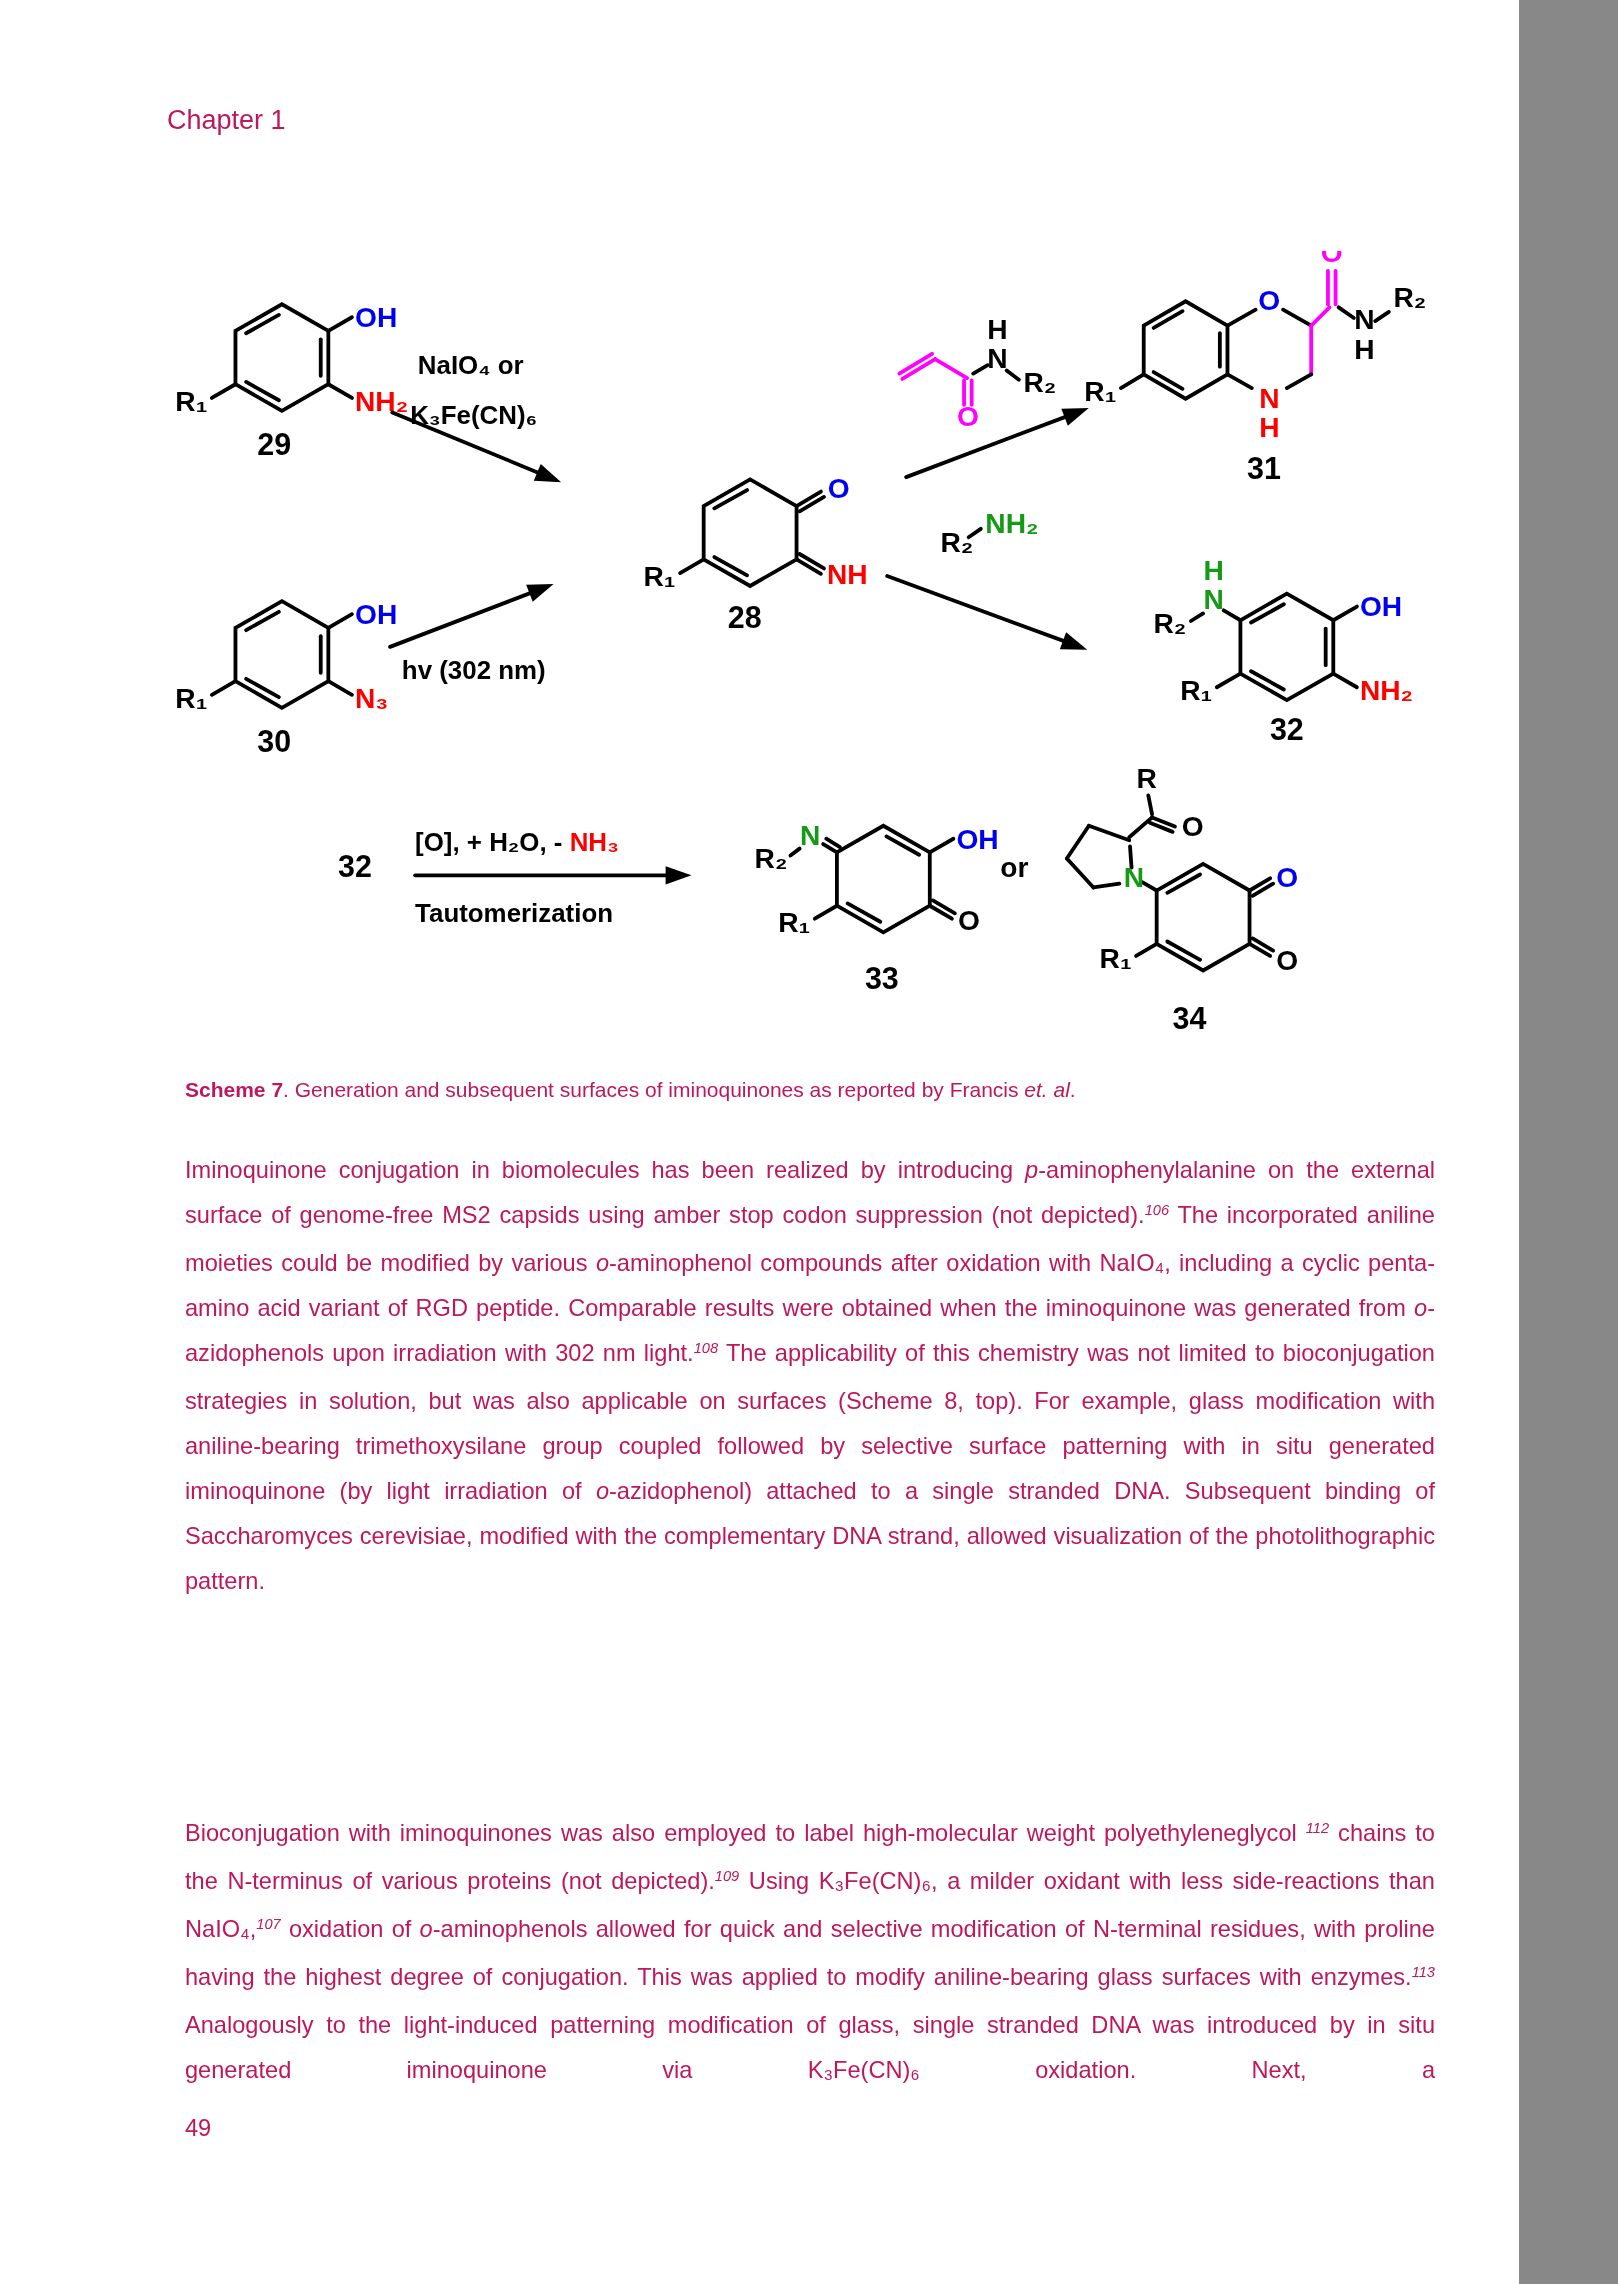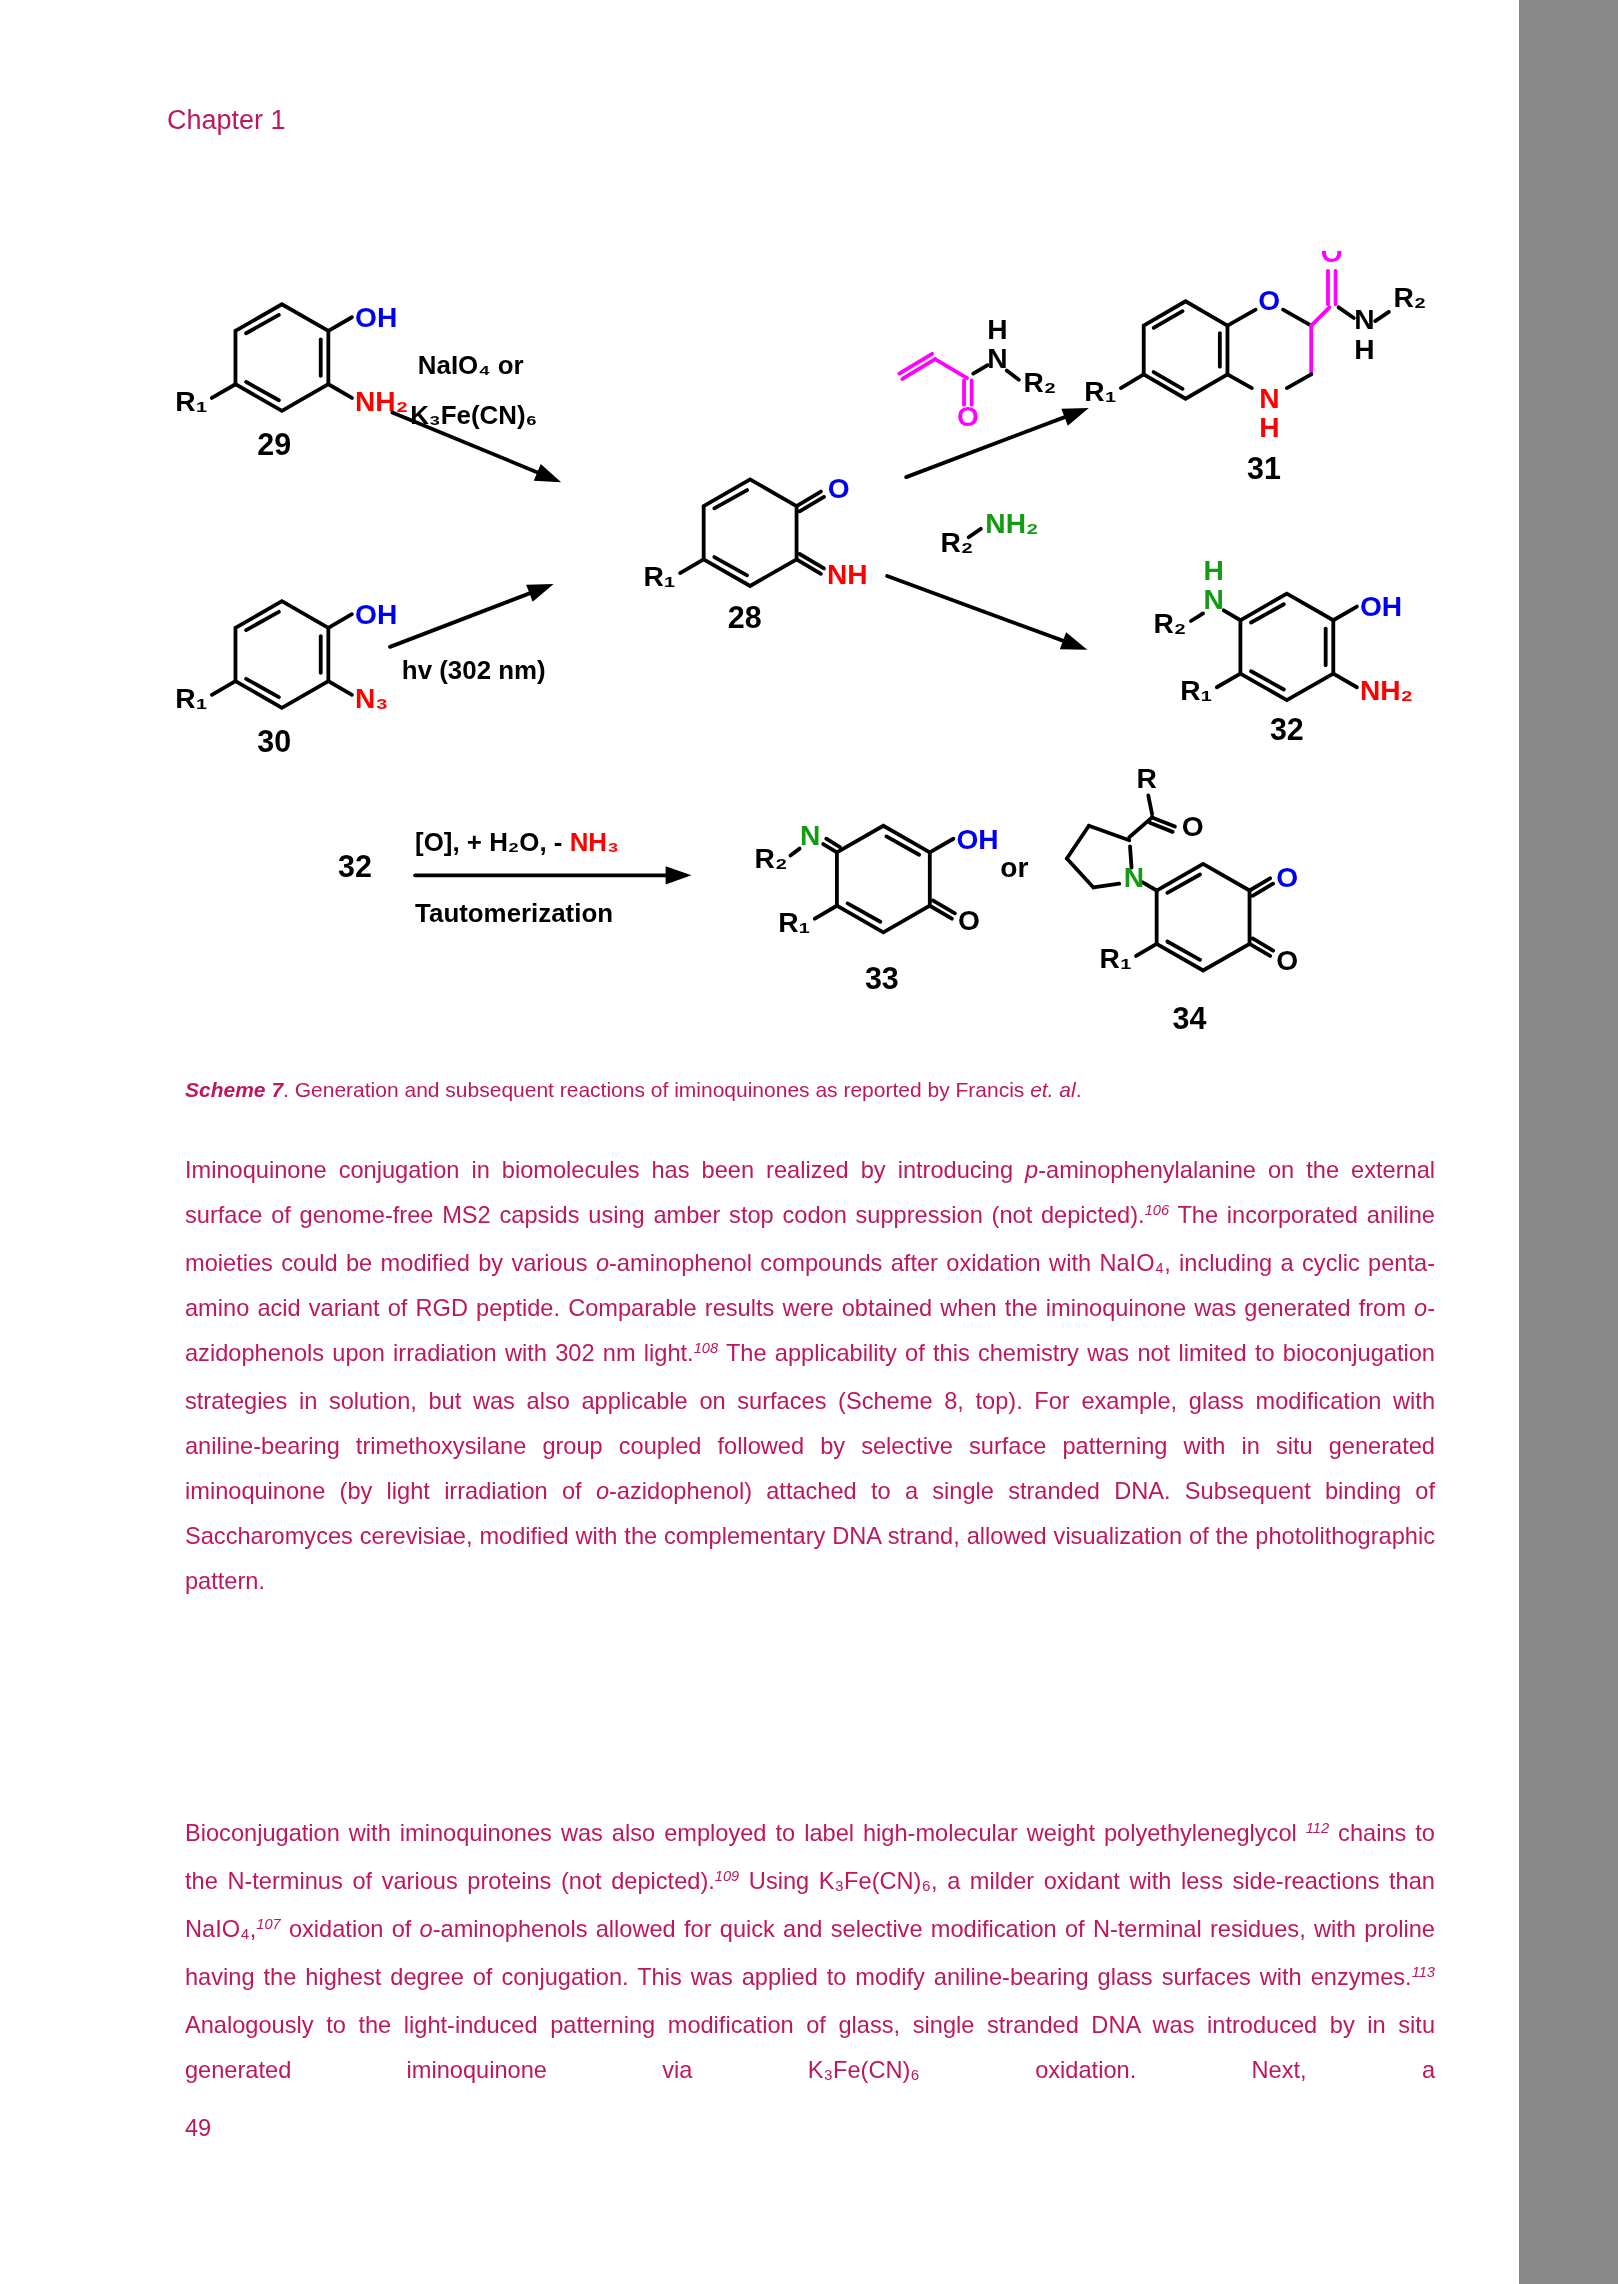--- a/index.html
+++ b/index.html
@@ -5,21 +5,21 @@
   html,body{margin:0;padding:0;background:#888;}
   .page{position:relative;width:1519px;height:2284px;background:#ffffff;
         font-family:"Liberation Sans","DejaVu Sans",sans-serif;color:#be185d;overflow:hidden;}
   .header{position:absolute;left:167px;top:105px;font-size:27px;}
   .pagenum{position:absolute;left:185px;top:2115px;font-size:23.6px;}
   .caption{position:absolute;left:185px;top:1075px;width:1250px;font-size:21px;line-height:30px;}
   .para{position:absolute;left:185px;width:1250px;font-size:23.6px;line-height:45px;text-align:justify;}
   #p1{top:1148px;}
   #p2{top:1811px;text-align-last:justify;}
   .seg-i{font-style:italic;}
-  .seg-b{font-weight:bold;font-style:italic;}
+  .seg-b{font-weight:bold;}
   .seg-sup{font-size:62%;font-style:italic;position:relative;top:-0.55em;}
   .scheme-svg{position:absolute;left:0;top:251px;}
   .scheme-svg text{font-family:"Liberation Sans","DejaVu Sans",sans-serif;font-weight:bold;}
   .atom{font-size:37px;} .num{font-size:40px;} .rg{font-size:34px;}
   .tb{fill:#000000;} .tblue{fill:#0000f0;} .tred{fill:#ff0000;}
   .tgreen{fill:#149a14;} .tmag{fill:#ff00ff;}
   .bond{stroke:#000;stroke-width:5;fill:none;stroke-linecap:round;}
   .bondm{stroke:#ff00ff;stroke-width:5;fill:none;stroke-linecap:round;}
   .head{fill:#000;stroke:none;}
 </style>
@@ -239,21 +239,21 @@
       <text class="atom tblue" x="1676" y="1165" text-anchor="start">O</text>
       <text class="atom tb" x="1676" y="1275" text-anchor="start">O</text>
       <text class="atom tb" x="1486" y="1272" text-anchor="end">R₁</text>
       <text class="atom tgreen" x="1489" y="1165" text-anchor="middle">N</text>
       <text class="atom tb" x="1552" y="1098" text-anchor="start">O</text>
       <text class="atom tb" x="1506" y="1035" text-anchor="middle">R</text>
       <text class="num tb" x="1562" y="1352" text-anchor="middle">34</text>
     </g>
   </svg>
 
-  <div class="caption"><span class="seg-b">Scheme 7</span><span>. Generation and subsequent reactions of iminoquinones as reported by Francis </span><span class="seg-i">et. al</span><span>.</span></div>
+  <div class="caption"><span class="seg-b">Scheme 7</span><span>. Generation and subsequent surfaces of iminoquinones as reported by Francis </span><span class="seg-i">et. al</span><span>.</span></div>
 
   <div class="para" id="p1"><span>Iminoquinone conjugation in biomolecules has been realized by introducing </span><span class="seg-i">p</span><span>-aminophenylalanine on the external surface of genome-free MS2 capsids using amber stop codon suppression (not depicted).</span><span class="seg-sup">106</span><span> The incorporated aniline moieties could be modified by various </span><span class="seg-i">o</span><span>-aminophenol compounds after oxidation with NaIO₄, including a cyclic penta-amino acid variant of RGD peptide. Comparable results were obtained when the iminoquinone was generated from </span><span class="seg-i">o</span><span>-azidophenols upon irradiation with 302 nm light.</span><span class="seg-sup">108</span><span> The applicability of this chemistry was not limited to bioconjugation strategies in solution, but was also applicable on surfaces (Scheme 8, top). For example, glass modification with aniline-bearing trimethoxysilane group coupled followed by selective surface patterning with in situ generated iminoquinone (by light irradiation of </span><span class="seg-i">o</span><span>-azidophenol) attached to a single stranded DNA. Subsequent binding of Saccharomyces cerevisiae, modified with the complementary DNA strand, allowed visualization of the photolithographic pattern.</span></div>
 
   <div class="para" id="p2"><span>Bioconjugation with iminoquinones was also employed to label high-molecular weight polyethyleneglycol </span><span class="seg-sup">112</span><span> chains to the N-terminus of various proteins (not depicted).</span><span class="seg-sup">109</span><span> Using K₃Fe(CN)₆, a milder oxidant with less side-reactions than NaIO₄,</span><span class="seg-sup">107</span><span> oxidation of </span><span class="seg-i">o</span><span>-aminophenols allowed for quick and selective modification of N-terminal residues, with proline having the highest degree of conjugation. This was applied to modify aniline-bearing glass surfaces with enzymes.</span><span class="seg-sup">113</span><span> Analogously to the light-induced patterning modification of glass, single stranded DNA was introduced by in situ generated iminoquinone via K₃Fe(CN)₆ oxidation. Next, a</span></div>
 
   <div class="pagenum">49</div>
 
 </div>
 
 

